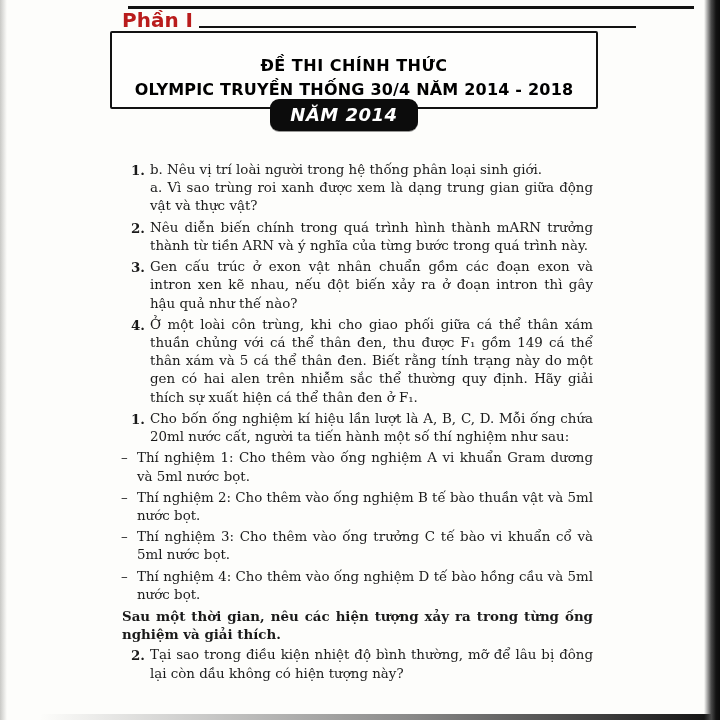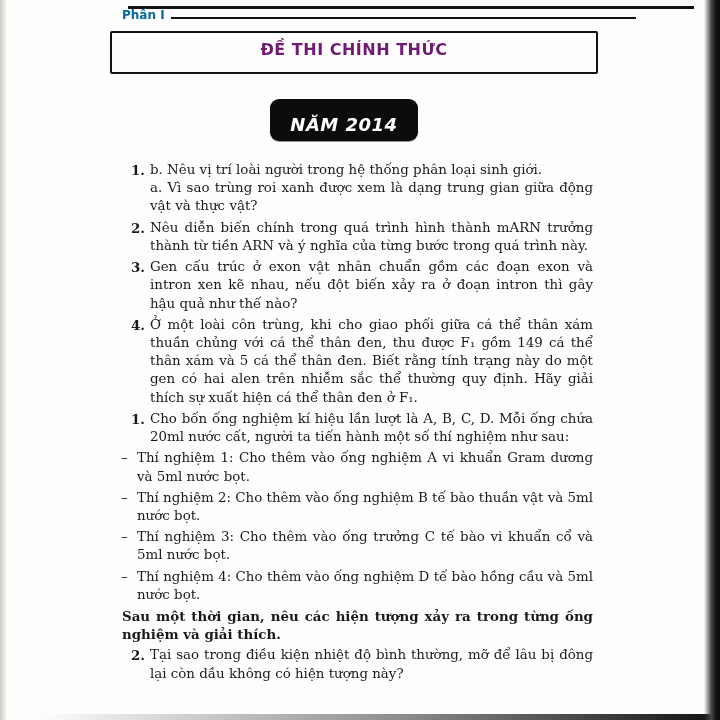--- a/index.html
+++ b/index.html
@@ -28,47 +28,47 @@
   .top-line{
     position:absolute;top:6px;left:128px;right:26px;height:3px;background:#121212;
   }
   
   .part-row{
     position:absolute;top:9px;left:122px;right:84px;
     display:flex;align-items:flex-end;
   }
   .part-label{
     font-family:"DejaVu Sans", sans-serif;
-    font-weight:bold;font-size:12px;line-height:1.1;color:#0369a1;
+    font-weight:bold;font-size:20px;line-height:1.1;color:#b91c1c;
     white-space:nowrap;
   }
   .part-rule{
     flex:1;height:0;border-bottom:2px solid #121212;
     margin:0 0 3px 6px;
   }
   
   .title-box{
     position:absolute;top:31px;left:110px;width:468px;
     border:2px solid #121212;border-radius:2px;
     background:#fefefd;
-    text-align:center;padding:7px 8px 8px;
+    text-align:center;padding:23px 8px 8px;
     font-family:"DejaVu Sans", sans-serif;
-    font-weight:bold;color:#701a75;
+    font-weight:bold;color:#000000;
   }
   .title-line1{font-size:16px;letter-spacing:.5px;margin-bottom:5px;}
   .title-line2{font-size:16px;letter-spacing:.2px;}
   
   .badge-wrap{
     position:absolute;top:99px;left:110px;width:468px;text-align:center;
   }
   .year-badge{
     display:inline-block;background:#0c0c0c;color:#ffffff;
     font-family:"DejaVu Sans", sans-serif;font-weight:bold;font-style:italic;
     font-size:18px;letter-spacing:.5px;
-    padding:15px 20px 6px;border-radius:9px;
+    padding:5px 20px 6px;border-radius:9px;
     box-shadow:0 1px 0 rgba(0,0,0,.4);
   }
   
   .content{
     position:absolute;top:160px;left:120px;right:127px;
     font-size:13.4px;line-height:1.36;color:#1a1a1a;
   }
   .sec-heading{
     font-size:14.2px;margin:5px 0 3px -2px;
   }
@@ -88,20 +88,21 @@
 <div class="page">
   <div class="top-line"></div>
 
   <div class="part-row">
     <span class="part-label">Phần I</span>
     <span class="part-rule"></span>
   </div>
 
   <div class="title-box">
     <div class="title-line1">ĐỀ THI CHÍNH THỨC</div>
+    <div class="title-line2">OLYMPIC TRUYỀN THỐNG 30/4 NĂM 2014 - 2018</div>
   </div>
 
   <div class="badge-wrap">
     <span class="year-badge">NĂM 2014</span>
   </div>
 
   <div class="content" id="content">
       <div class="item numbered">
         <span class="marker">1.</span>
         <div class="line">b. Nêu vị trí loài người trong hệ thống phân loại sinh giới.</div>

